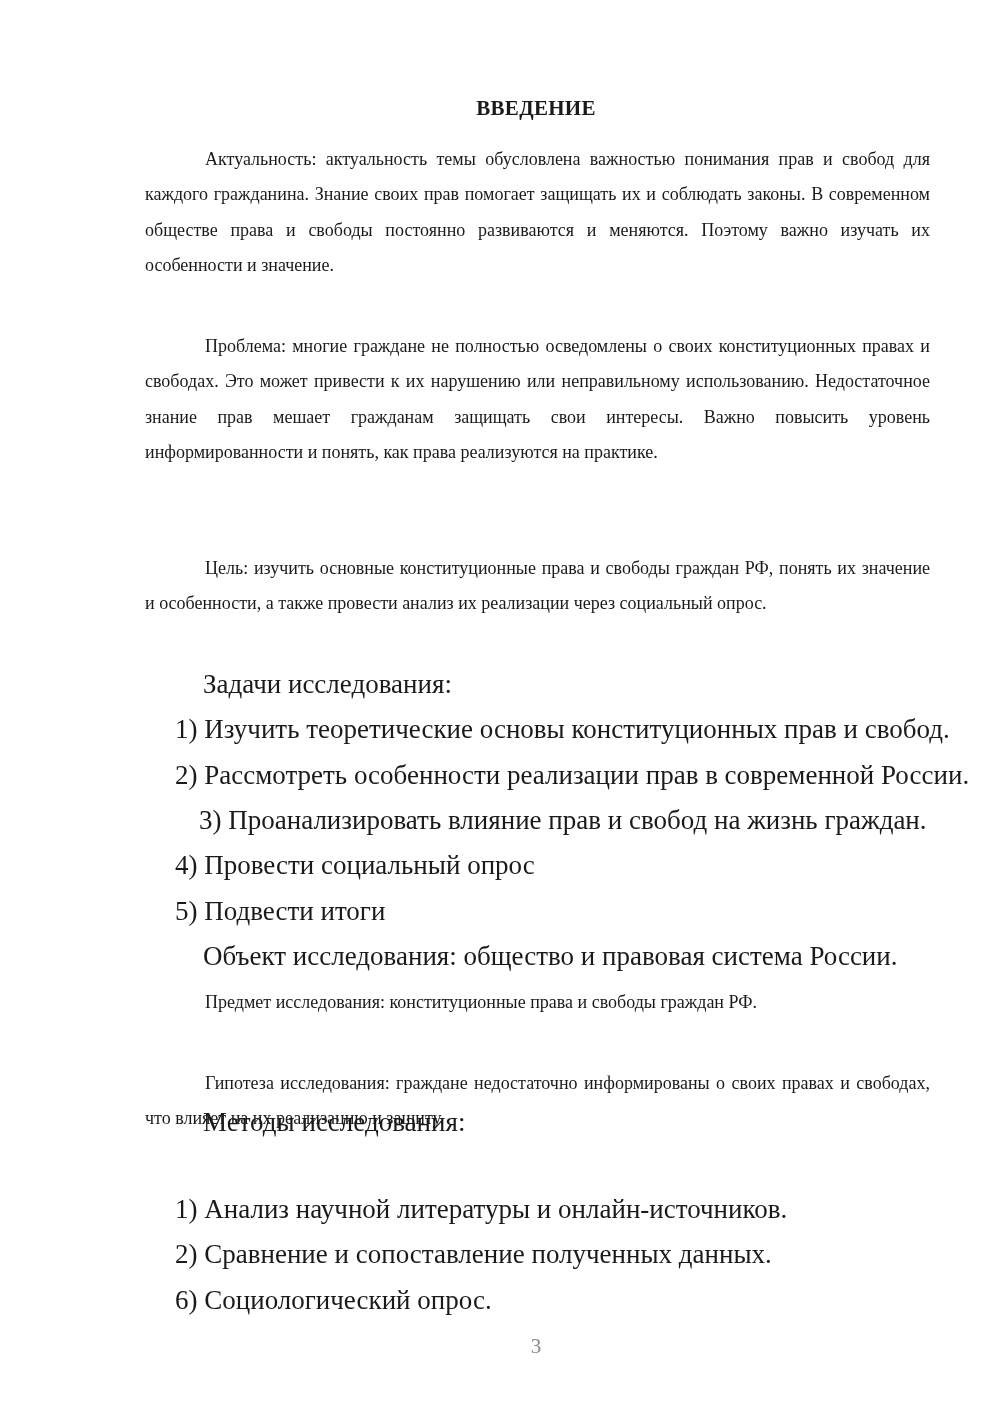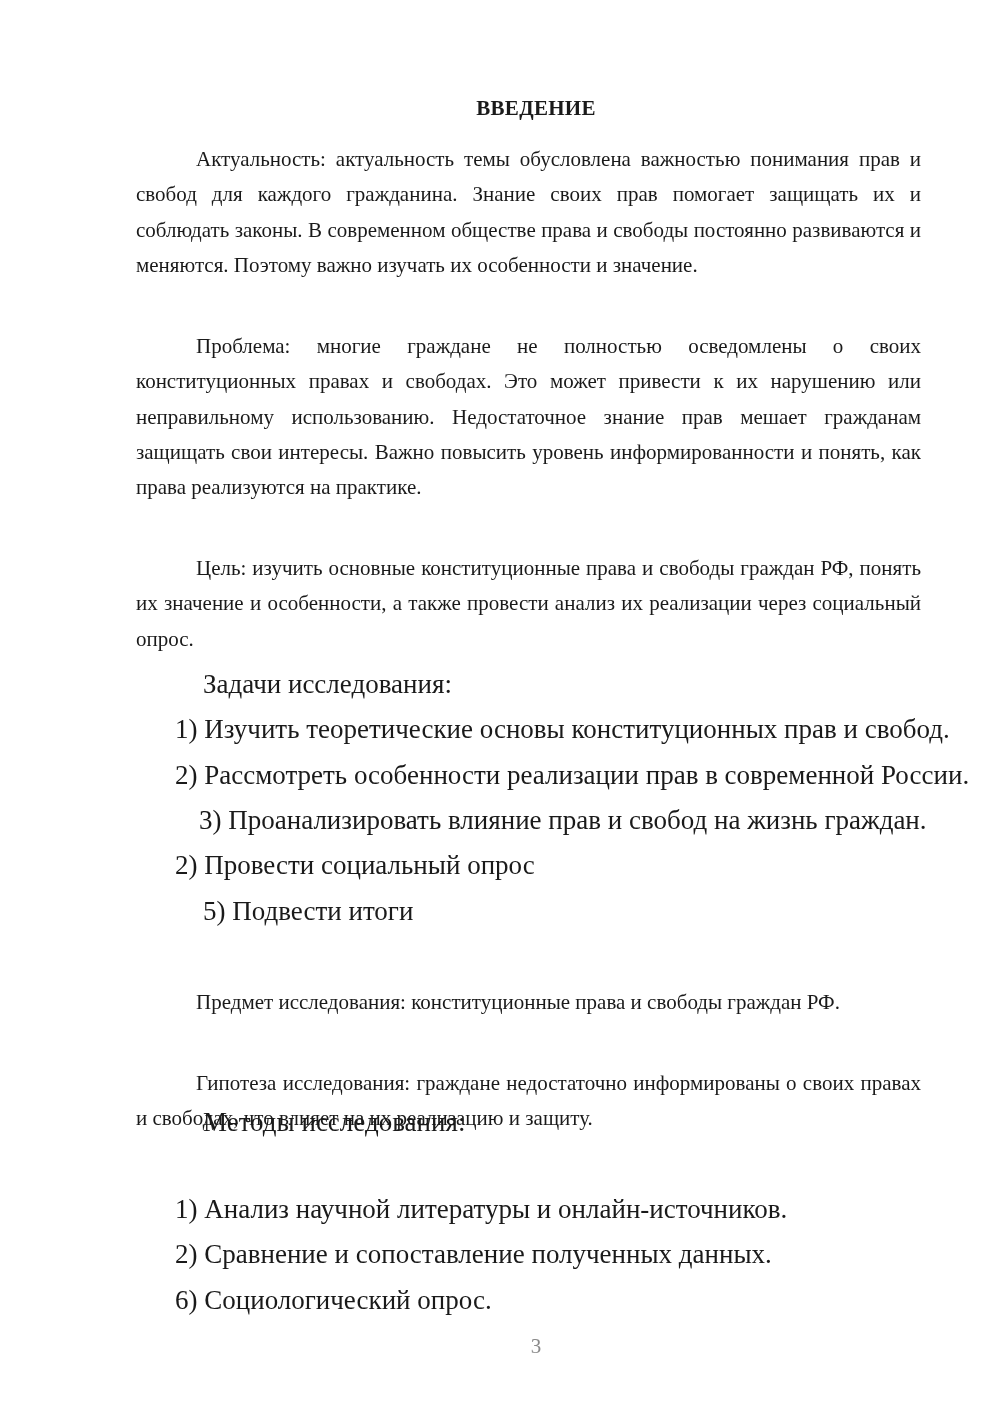--- a/index.html
+++ b/index.html
@@ -7,22 +7,22 @@
     width: 1000px; height: 1414px; position: relative; overflow: hidden;
     font-family: "Liberation Serif", "DejaVu Serif", serif;
     color: #1a1a1a;
   }
   .page { position: absolute; left: 0; top: 0; width: 1000px; height: 1068px; text-decoration: underline; }
   .heading {
     position: absolute; top: 96px; left: 0; width: 1072px;
     text-align: center; font-weight: bold; font-size: 21px; letter-spacing: 0.3px;
   }
   .para {
-    position: absolute; left: 136px; width: 785px;
-    font-size: 21px; line-height: 35.3px;
+    position: absolute; left: 145px; width: 785px;
+    font-size: 18px; line-height: 35.3px;
     text-align: justify; text-indent: 60px; margin: 0;
   }
   .line {
     position: absolute; font-size: 27px; line-height: 35px; white-space: nowrap;
   }
   .indent-label { left: 203px; }
   .list-item { left: 175px; }
   .page-number {
     position: absolute; top: 1334px; left: 0; width: 1072px; text-align: center;
     font-size: 21px; color: #8a8a8a;
@@ -38,23 +38,24 @@
 
   <p class="para" style="top:329px;">Проблема: многие граждане не полностью осведомлены о своих конституционных правах и свободах. Это может привести к их нарушению или неправильному использованию. Недостаточное знание прав мешает гражданам защищать свои интересы. Важно повысить уровень информированности и понять, как права реализуются на практике.</p>
 
   <p class="para" style="top:551px;">Цель: изучить основные конституционные права и свободы граждан РФ, понять их значение и особенности, а также провести анализ их реализации через социальный опрос.</p>
 
   <div class="line indent-label" style="top:667px;">Задачи исследования:</div>
 
   <div class="line list-item" style="top:712px;">1) Изучить теоретические основы конституционных прав и свобод.</div>
   <div class="line list-item" style="top:758px;">2) Рассмотреть особенности реализации прав в современной России.</div>
   <div class="line list-item" style="top:803px;margin-left:24px;">3) Проанализировать влияние прав и свобод на жизнь граждан.</div>
-  <div class="line list-item" style="top:848px;">2) Провести социальный опрос</div>
-  <div class="line list-item" style="top:894px;margin-left:28px;">5) Подвести итоги</div>
+  <div class="line list-item" style="top:848px;">4) Провести социальный опрос</div>
+  <div class="line list-item" style="top:894px;">5) Подвести итоги</div>
 
+  <div class="line indent-label" style="top:939px;">Объект исследования: общество и правовая система России.</div>
 
   <p class="para" style="top:985px;">Предмет исследования: конституционные права и свободы граждан РФ.</p>
 
   <p class="para" style="top:1066px;">Гипотеза исследования: граждане недостаточно информированы о своих правах и свободах, что влияет на их реализацию и защиту.</p>
 
   <div class="line indent-label" style="top:1105px;">Методы исследования:</div>
 
   <div class="line list-item" style="top:1192px;">1) Анализ научной литературы и онлайн-источников.</div>
   <div class="line list-item" style="top:1237px;">2) Сравнение и сопоставление полученных данных.</div>
   <div class="line list-item" style="top:1283px;">6) Социологический опрос.</div>

